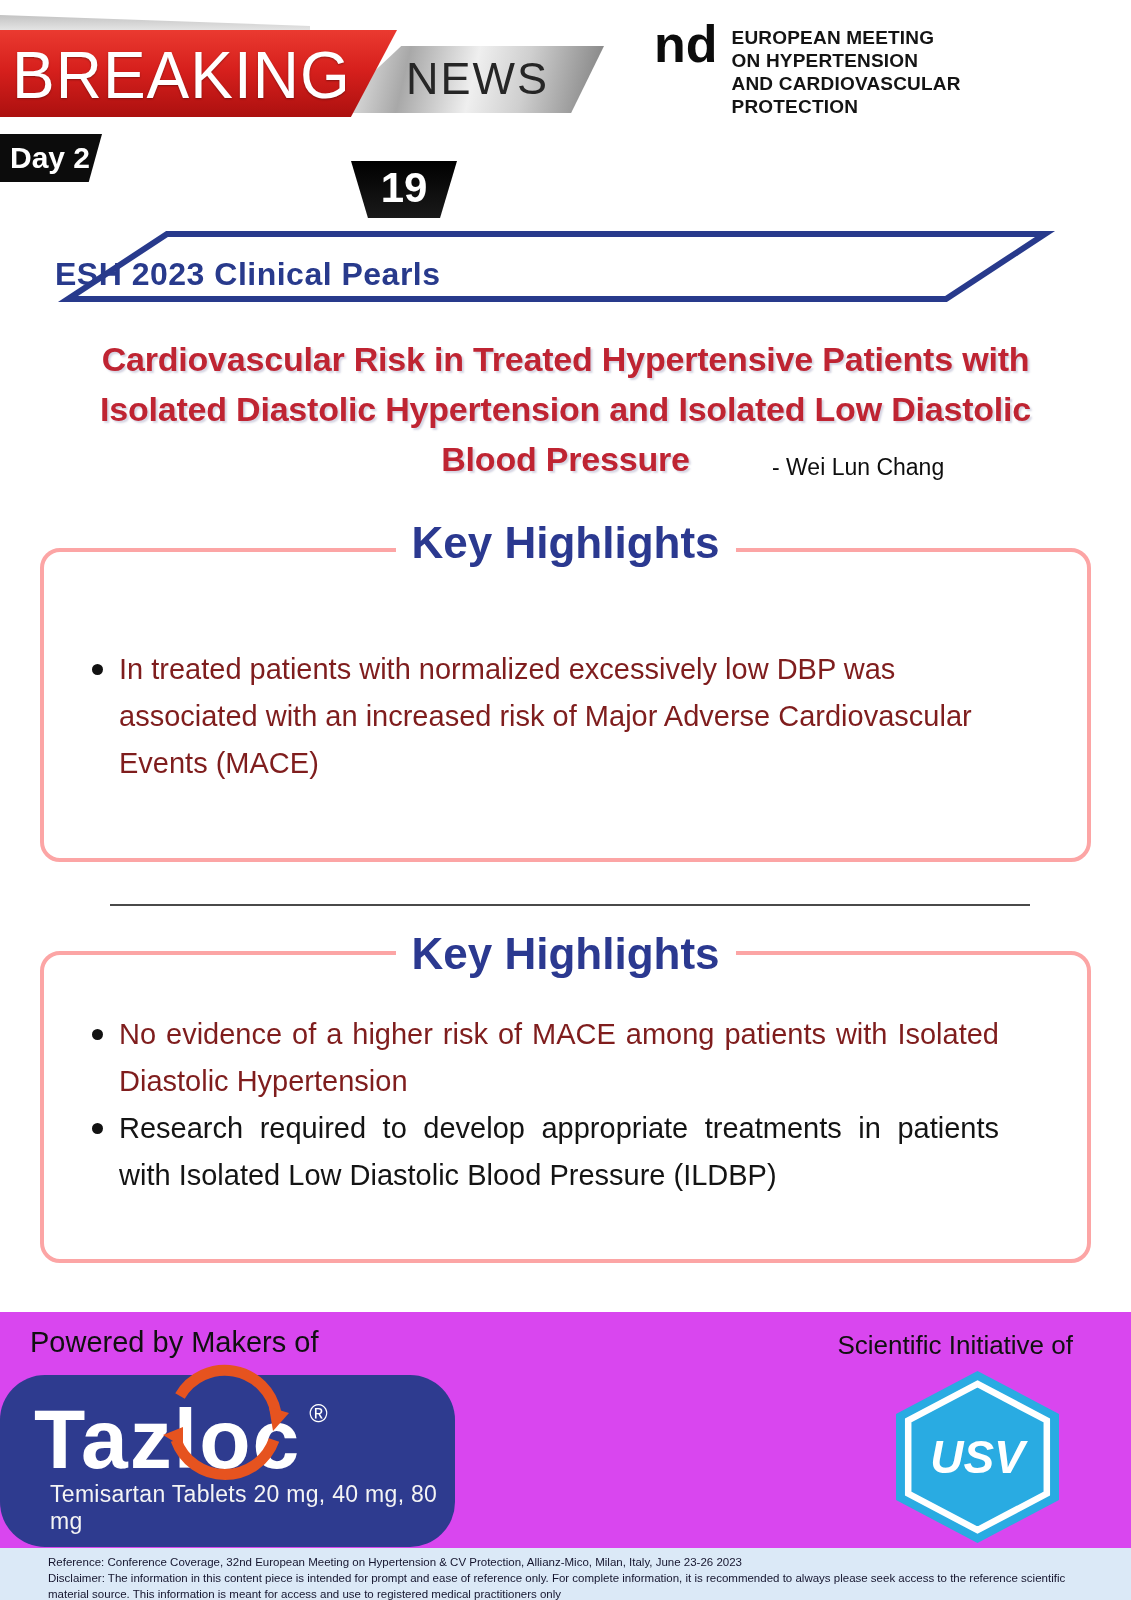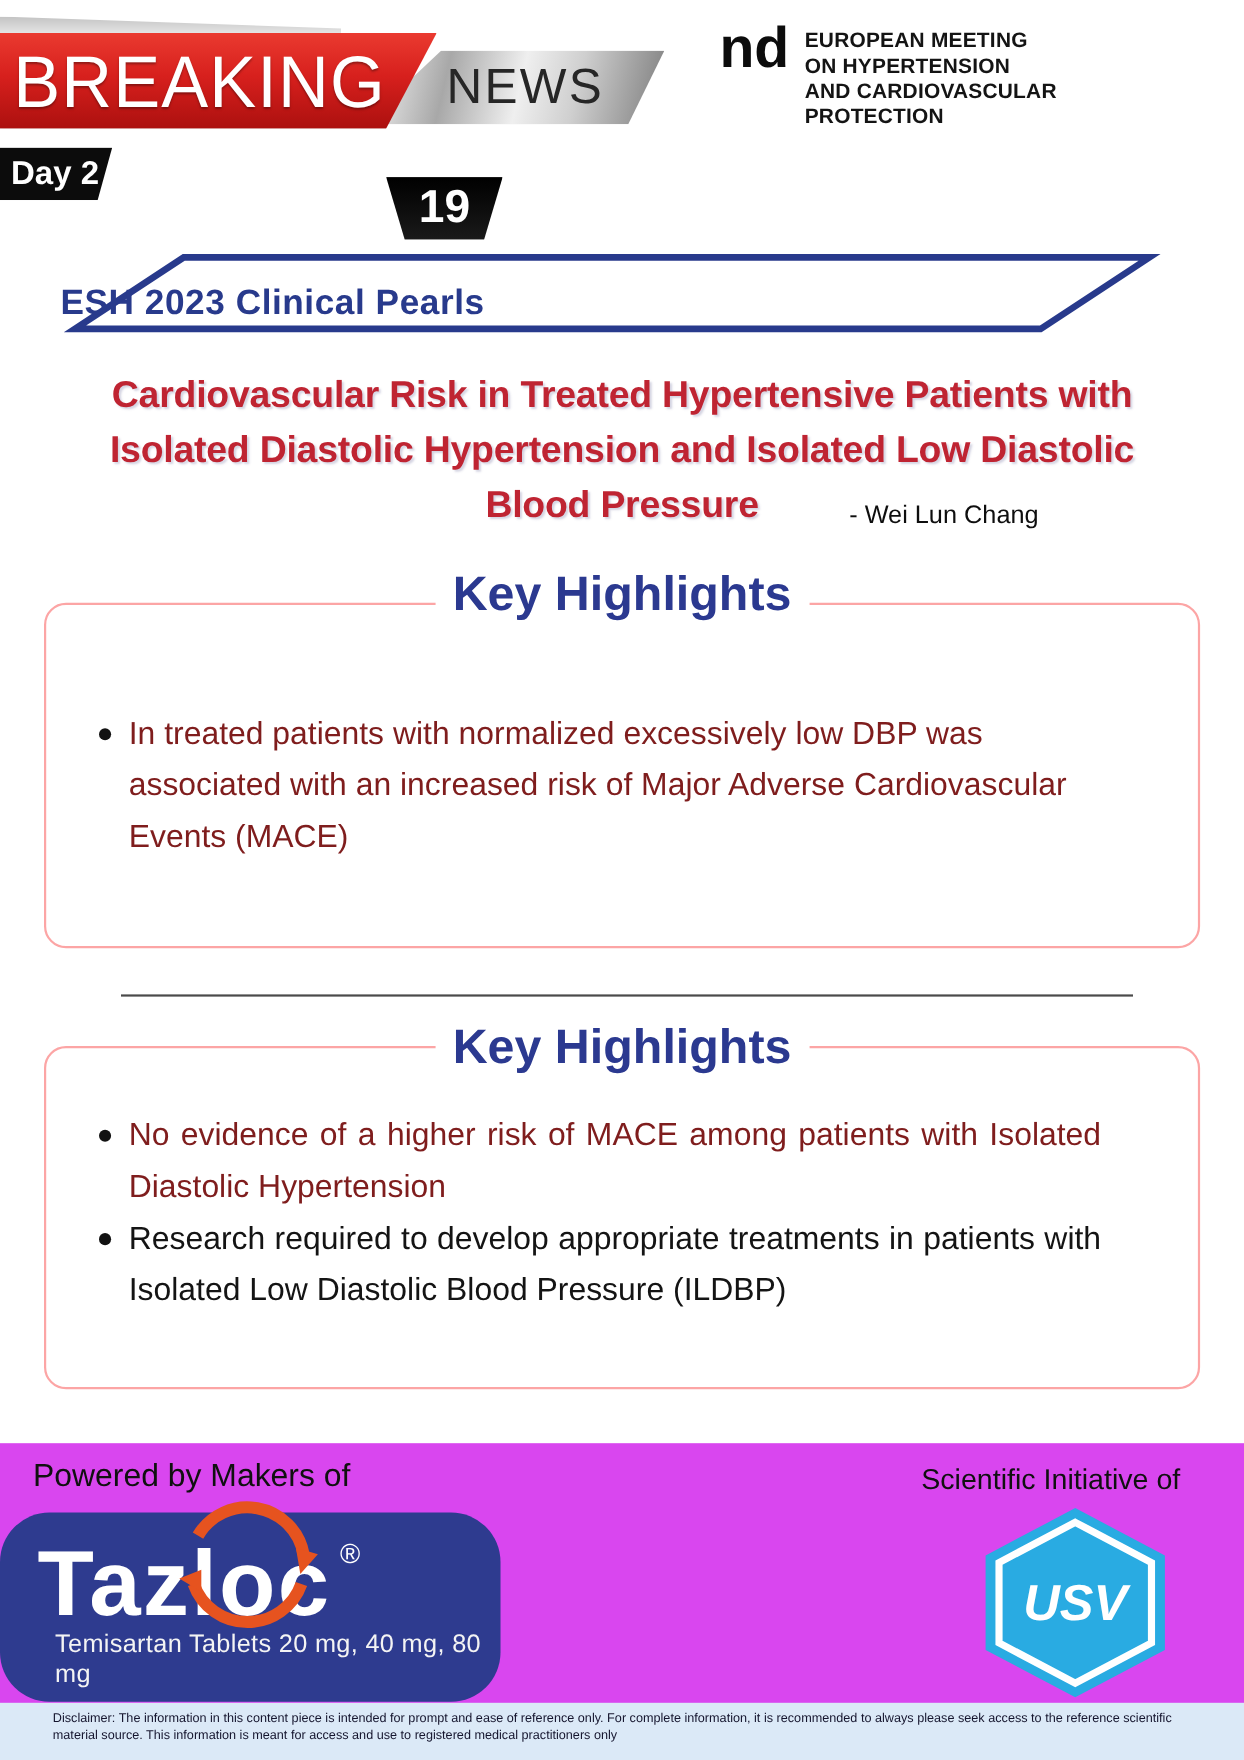--- a/index.html
+++ b/index.html
@@ -66,21 +66,21 @@
     font-size:34px;font-weight:700;color:#bf2432;line-height:50px;
     text-shadow:2px 2px 2px rgba(100,100,150,.28);letter-spacing:-.2px;
   }
   .author{
     position:absolute;left:772px;top:454px;
     font-size:23px;font-weight:400;color:#0e0e0e;text-shadow:none;
   }
   
   .hl-box{
     position:absolute;left:40px;width:1051px;box-sizing:border-box;
-    border:2px solid #fca5a5;border-radius:20px;background:#fff;
+    border:4px solid #fca5a5;border-radius:20px;background:#fff;
   }
   .box-1{top:548px;height:314px;}
   .box-2{top:951px;height:312px;}
   .hl-heading{
     position:absolute;left:50%;transform:translateX(-50%);
     background:#fff;padding:0 16px;white-space:nowrap;
     font-size:44px;font-weight:700;color:#2b3990;line-height:56px;
   }
   .box-1 .hl-heading{top:-37px;}
   .box-2 .hl-heading{top:-29px;}
@@ -207,16 +207,17 @@
     <div class="usv-wrap">
       <svg width="175" height="180" viewBox="0 0 175 180">
         <polygon points="87.5,4 169,47 169,133 87.5,176 6,133 6,47" fill="#29abe2"></polygon>
         <polygon points="87.5,16.9 156.8,53.5 156.8,126.6 87.5,163.1 18.2,126.6 18.2,53.5" fill="none" stroke="#ffffff" stroke-width="6.5"></polygon>
         <text x="87.5" y="106" text-anchor="middle" fill="#ffffff" font-family="Liberation Sans, sans-serif" font-size="46" font-weight="700" font-style="italic">USV</text>
       </svg>
     </div>
   </div>
 
   <div class="fineprint">
+    <p>Reference: Conference Coverage, 32nd European Meeting on Hypertension &amp; CV Protection, Allianz-Mico, Milan, Italy, June 23-26 2023</p>
     <p>Disclaimer: The information in this content piece is intended for prompt and ease of reference only. For complete information, it is recommended to always please seek access to the reference scientific material source. This information is meant for access and use to registered medical practitioners only</p>
   </div>
 
 </div>
 
 </body></html>

